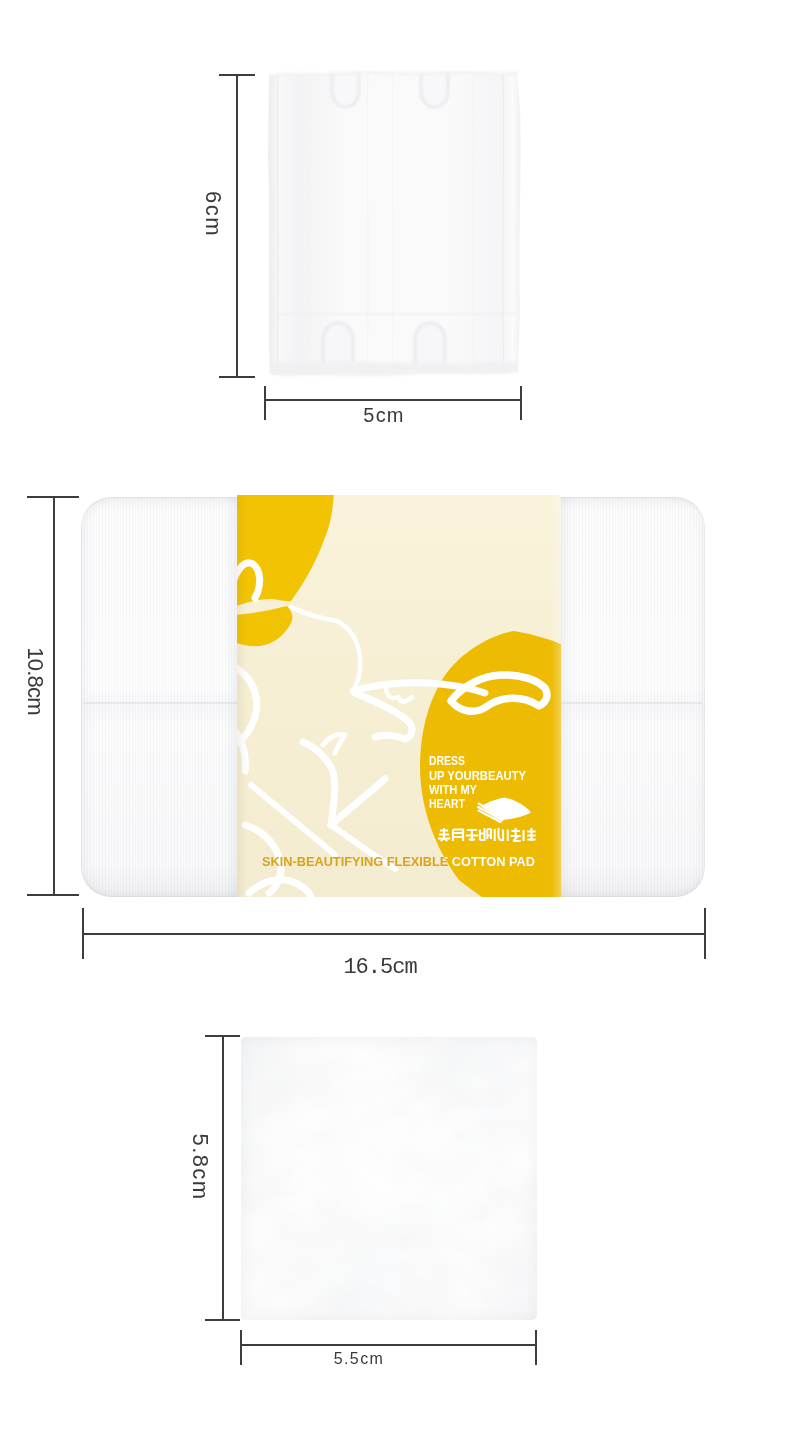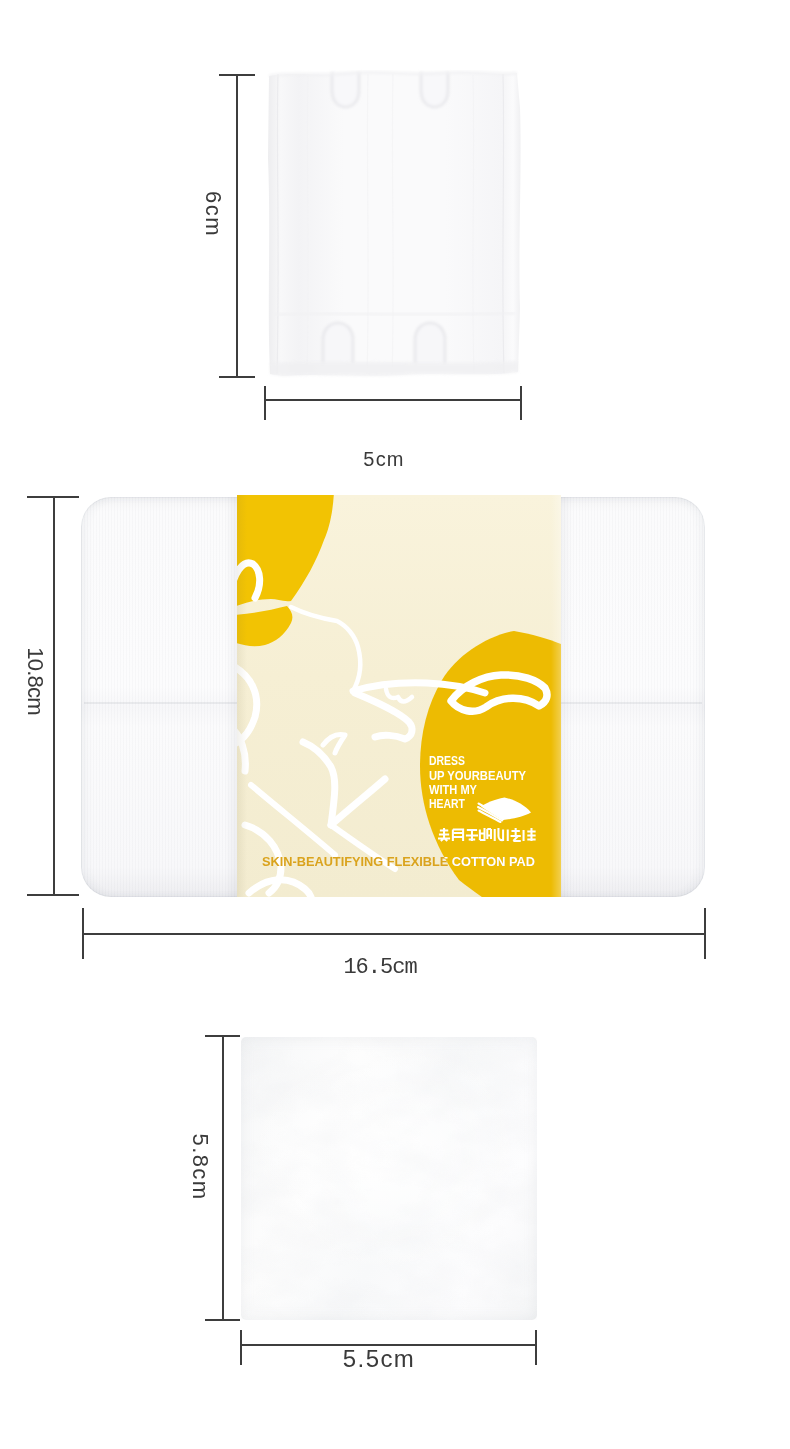--- a/index.html
+++ b/index.html
@@ -64,21 +64,21 @@
 </svg>
 
 <div class="abs dim" style="left:219px;top:74px;width:36px;height:2px;"></div>
 <div class="abs dim" style="left:236px;top:75px;width:2px;height:302px;"></div>
 <div class="abs dim" style="left:219px;top:376px;width:36px;height:2px;"></div>
 <div class="dimtxt rot" style="left:213px;top:214px;font-size:22px;letter-spacing:1.5px;">6cm</div>
 
 <div class="abs dim" style="left:264px;top:386px;width:2px;height:34px;"></div>
 <div class="abs dim" style="left:265px;top:399px;width:256px;height:2px;"></div>
 <div class="abs dim" style="left:520px;top:386px;width:2px;height:34px;"></div>
-<div class="dimtxt ctr" style="left:384px;top:415px;font-size:20px;letter-spacing:1.2px;margin-top:44px;">5cm</div>
+<div class="dimtxt ctr" style="left:384px;top:415px;font-size:20px;letter-spacing:1.2px;">5cm</div>
 
 <div class="abs" style="left:81px;top:497px;width:624px;height:400px;border-radius:30px;
      background:
        repeating-linear-gradient(90deg, rgba(120,125,135,0.04) 0 1px, rgba(255,255,255,0) 1px 3px),
        linear-gradient(180deg,#f4f4f6 0,#fbfbfc 14px,#fcfcfd 190px,#f7f7f9 210px,#fbfbfc 230px,#f8f8fa 370px,#eeeef1 398px),
        #fbfbfc;
      box-shadow: inset 0 0 0 1px rgba(60,70,90,0.05), inset 5px 0 9px rgba(60,70,90,0.05), inset -5px 0 9px rgba(60,70,90,0.05);"></div>
 
 <div class="abs" style="left:84px;top:702px;width:618px;height:2px;background:rgba(100,105,115,0.10);"></div>
 
@@ -201,13 +201,13 @@
 </svg>
 
 <div class="abs dim" style="left:205px;top:1035px;width:35px;height:2px;"></div>
 <div class="abs dim" style="left:222px;top:1036px;width:2px;height:284px;"></div>
 <div class="abs dim" style="left:205px;top:1319px;width:35px;height:2px;"></div>
 <div class="dimtxt rot" style="left:200px;top:1167px;font-size:22px;letter-spacing:1.4px;">5.8cm</div>
 
 <div class="abs dim" style="left:240px;top:1330px;width:2px;height:35px;"></div>
 <div class="abs dim" style="left:241px;top:1344px;width:296px;height:2px;"></div>
 <div class="abs dim" style="left:535px;top:1330px;width:2px;height:35px;"></div>
-<div class="dimtxt ctr" style="left:379px;top:1359px;font-size:24px;letter-spacing:1.4px;text-align:right;">5.5cm</div>
+<div class="dimtxt ctr" style="left:359px;top:1359px;font-size:16px;letter-spacing:1.4px;text-align:right;">5.5cm</div>
 
 </body></html>

